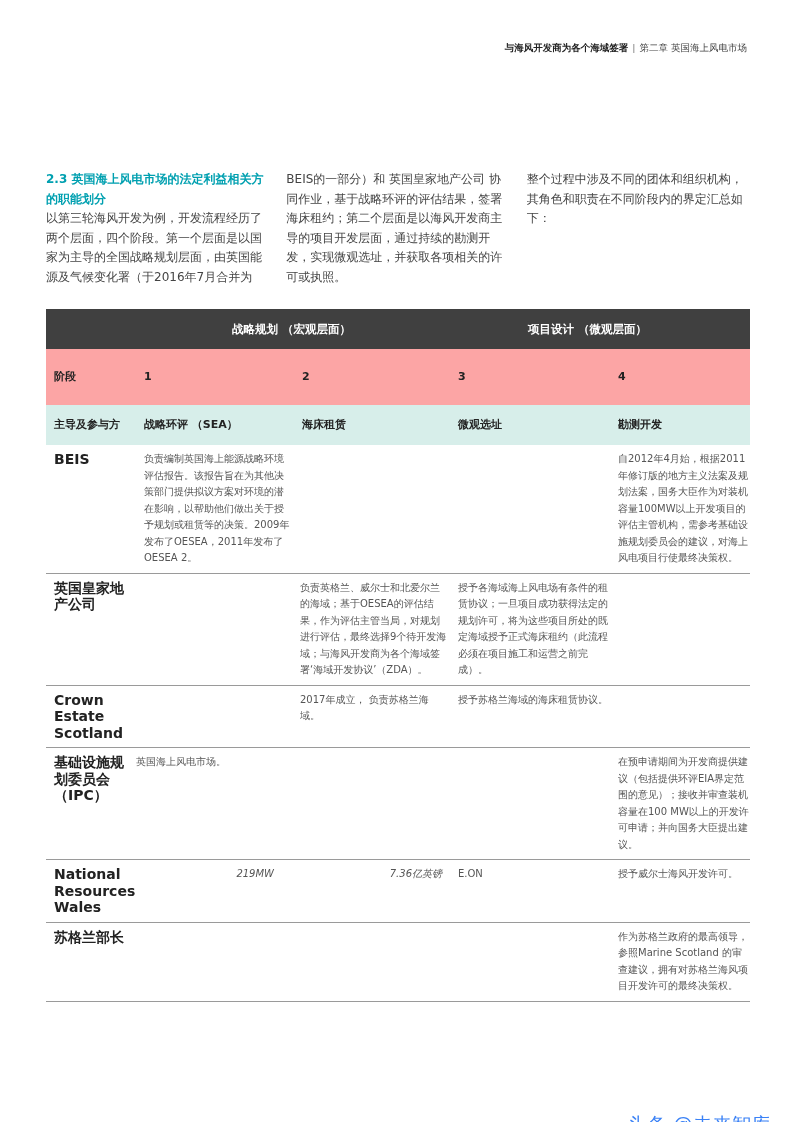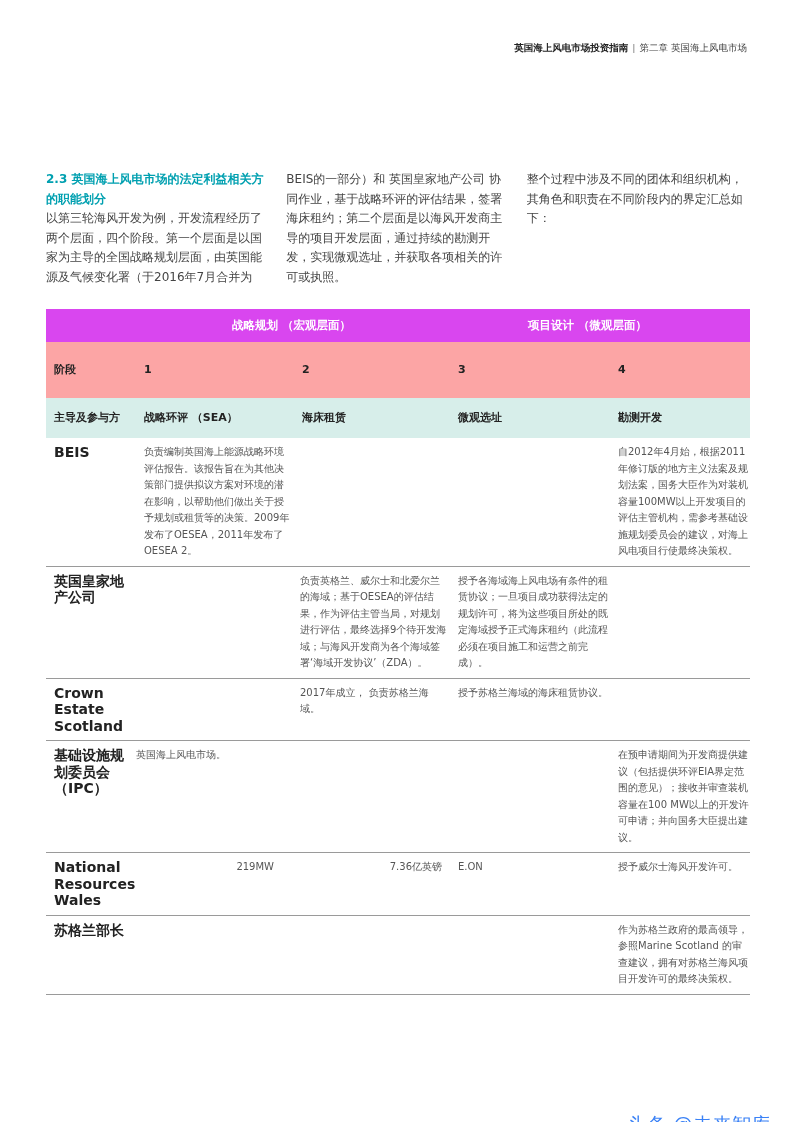--- a/index.html
+++ b/index.html
@@ -11,37 +11,37 @@
 
   .intro { position:absolute; top:170px; left:46px; width:704px; display:flex; }
   .intro .col { font-size:12px; line-height:19.5px; color:#444; }
   .intro .col1 { width:225px; }
   .intro .col2 { width:225px; margin-left:17px; }
   .intro .col3 { width:225px; margin-left:17px; }
   .section-title { color:#00a0b0; font-weight:bold; font-size:12px; line-height:19.5px; }
 
   .tbl { position:absolute; top:309px; left:46px; width:704px; border-collapse:collapse; table-layout:fixed; }
   .tbl td { vertical-align:top; padding:0; font-size:10px; line-height:16.5px; }
-  .row-phase td { background:#d946ef; color:#fff; height:33px; vertical-align:middle; font-weight:bold; font-size:11.5px; }
+  .row-phase td { background:#404040; color:#fff; height:40px; vertical-align:middle; font-weight:bold; font-size:11.5px; }
   .row-stage td { background:#fca5a5; height:56px; vertical-align:middle; font-weight:bold; font-size:11px; color:#222; }
   .row-lead td { background:#d7eeea; height:40px; vertical-align:middle; font-weight:bold; font-size:11px; color:#222; }
   .row-body td { padding-top:6px; padding-bottom:6px; border-bottom:1.5px solid #9a9a9a; color:#555; }
   .row-body td.entity { font-weight:bold; color:#222; font-size:14px; line-height:16.5px; }
   .pl { padding-left:8px !important; }
   .pl2 { padding-left:10px !important; }
-  .right { text-align:right; padding-right:18px !important; }
+  .right { text-align:right; padding-right:18px !important;font-style:italic; }
 
   .page-number { position:absolute; top:1139px; left:737px; font-size:9px; color:#555; }
   .watermark { position:absolute; top:1112px; left:628px; font-size:19px; color:#3b82f6; letter-spacing:0.5px; }
 </style>
 </head>
 <body>
 
 <div class="running-header">
-  <span class="bold">英国海上风电市场投资指南</span><span class="sep">|</span><span>第二章 英国海上风电市场</span>
+  <span class="bold">与海风开发商为各个海域签署</span><span class="sep">|</span><span>第二章 英国海上风电市场</span>
 </div>
 
 <div class="intro">
   <div class="col col1">
     <div class="section-title">2.3 英国海上风电市场的法定利益相关方的职能划分</div>
     <div>以第三轮海风开发为例，开发流程经历了两个层面，四个阶段。第一个层面是以国家为主导的全国战略规划层面，由英国能源及气候变化署（于2016年7月合并为</div>
   </div>
   <div class="col col2">BEIS的一部分）和 英国皇家地产公司 协同作业，基于战略环评的评估结果，签署海床租约；第二个层面是以海风开发商主导的项目开发层面，通过持续的勘测开发，实现微观选址，并获取各项相关的许可或执照。</div>
   <div class="col col3">整个过程中涉及不同的团体和组织机构，其角色和职责在不同阶段内的界定汇总如下：</div>
 </div>

